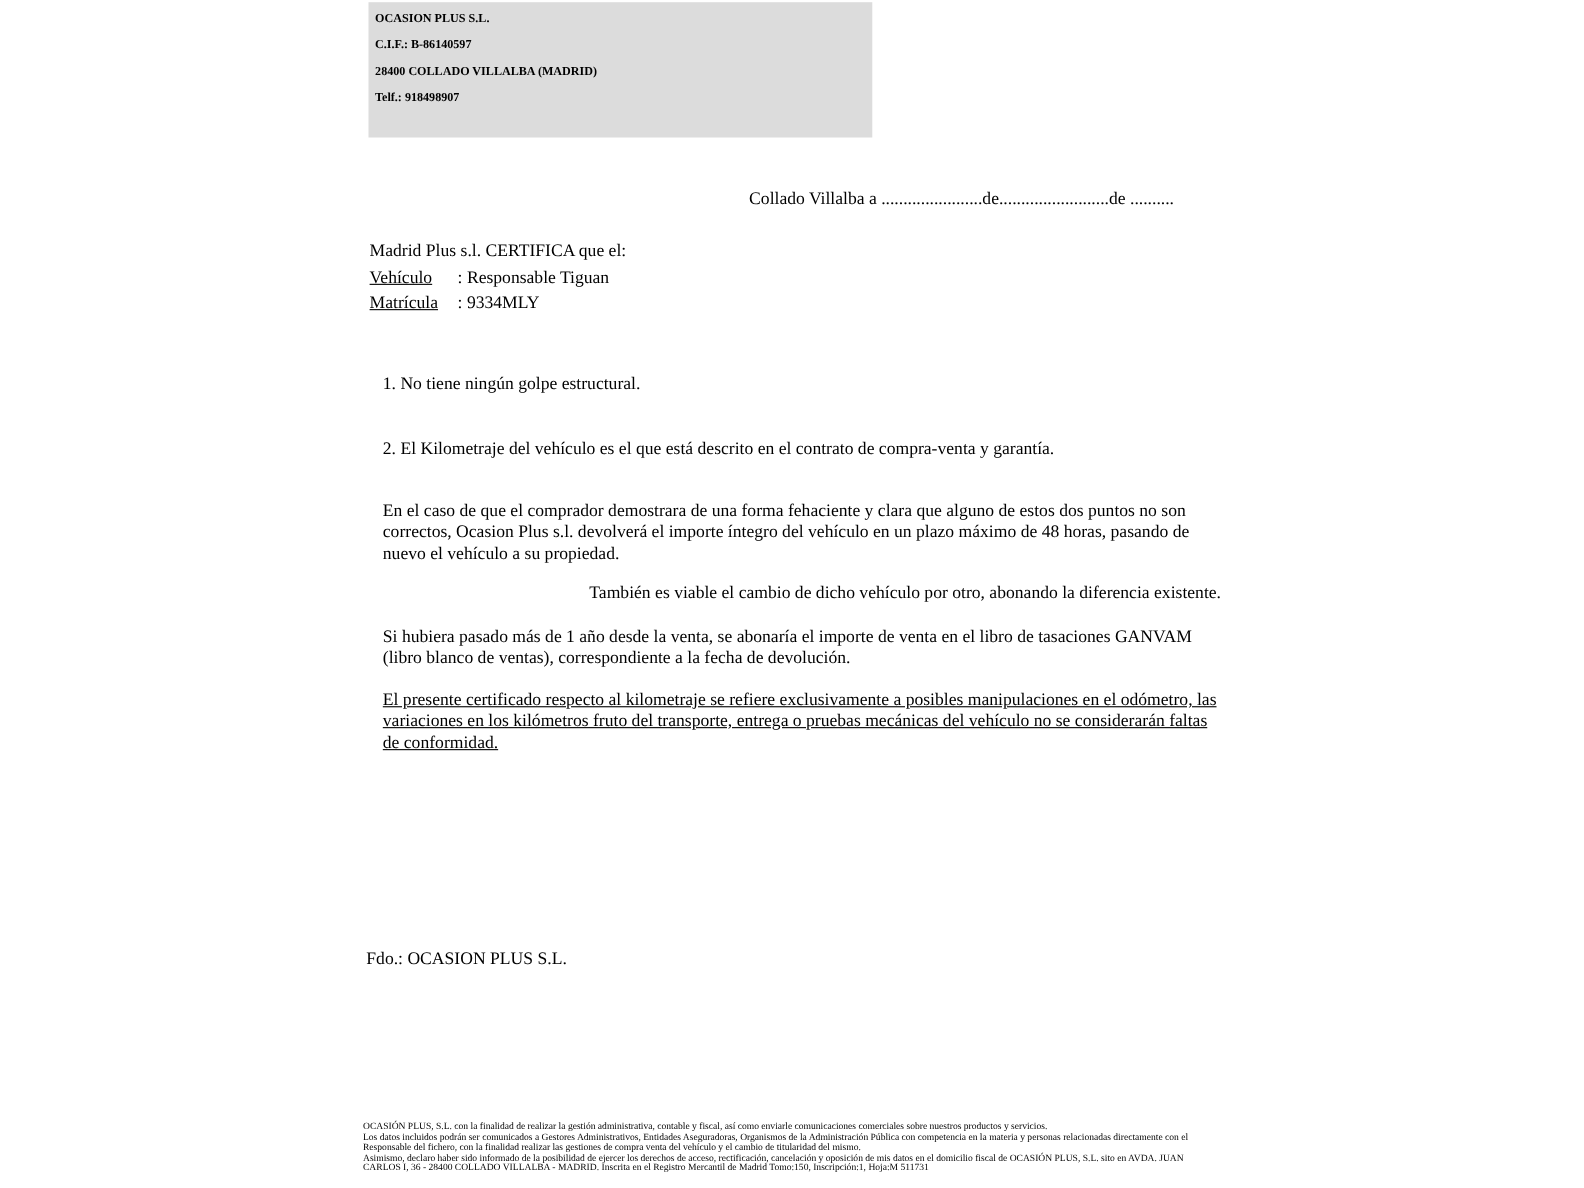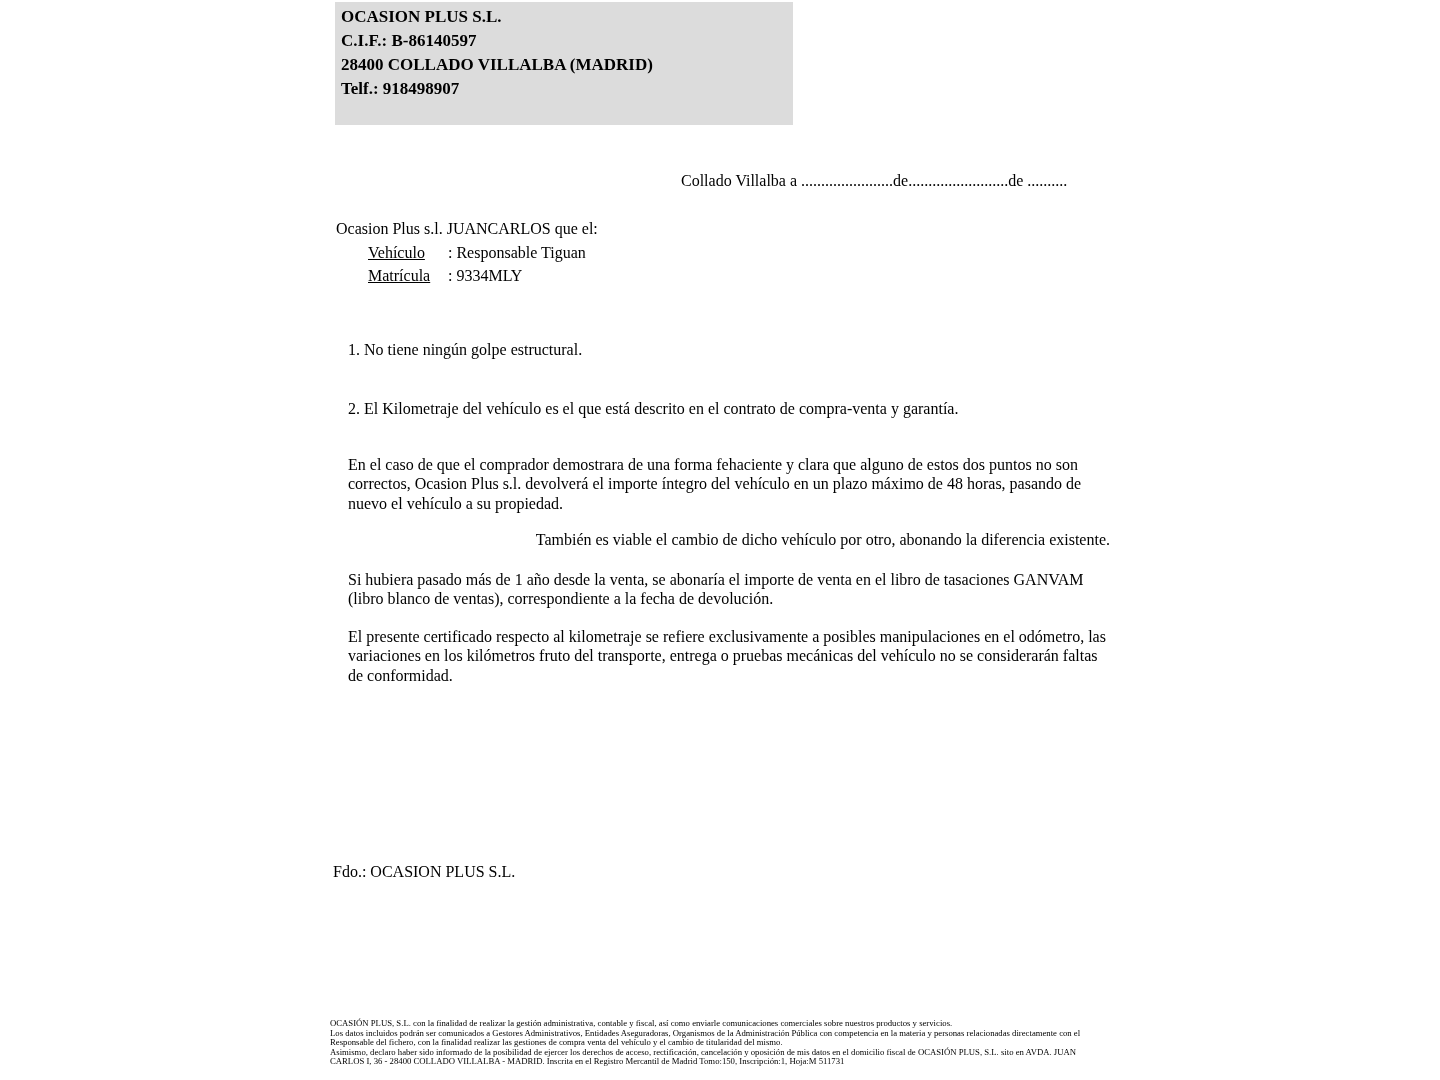--- a/index.html
+++ b/index.html
@@ -21,21 +21,21 @@
     left: 335px;
     top: 2px;
     width: 458px;
     height: 123px;
     background: #dcdcdc;
     box-sizing: border-box;
     padding: 3px 6px 0 6px;
   }
   .company-box .line {
     font-weight: bold;
-    font-size: 17px;
+    font-size: 11px;
     line-height: 24px;
     white-space: nowrap;
   }
   .date-line {
     position: absolute;
     left: 681px;
     top: 171px;
     font-size: 16px;
     line-height: 20px;
     white-space: nowrap;
@@ -45,36 +45,35 @@
     position: absolute;
     left: 336px;
     top: 217px;
     font-size: 16px;
     line-height: 23.5px;
   }
   .certify-row .label {
     display: inline-block;
     width: 80px;
     text-decoration: underline;
-    margin-left: 32px;
   }
   .body-par {
     position: absolute;
     left: 333px;
     width: 762px;
     font-size: 16px;
     line-height: 19.4px;
     margin: 15px;
   }
   .point-1   { top: 325px; }
   .point-2   { top: 384px; }
   .par-refund   { top: 440px; }
   .par-exchange { top: 515px; text-align: right; }
   .par-ganvam   { top: 555px; }
-  .par-odometer { top: 612px; }
+  .par-odometer { top: 612px; text-decoration: underline; }
   .signature {
     position: absolute;
     left: 333px;
     top: 862px;
     font-size: 16px;
     line-height: 20px;
     white-space: nowrap;
   }
   .legal-footer {
     position: absolute;
@@ -96,21 +95,21 @@
   <div class="company-box">
     <div class="line">OCASION PLUS S.L.</div>
     <div class="line">C.I.F.: B-86140597</div>
     <div class="line">28400 COLLADO VILLALBA (MADRID)</div>
     <div class="line">Telf.: 918498907</div>
   </div>
 
   <div class="date-line">Collado Villalba a .......................de.........................de ..........</div>
 
   <div class="certify-block">
-    <div>Ocasion Plus s.l. JUANCARLOS que el:</div>
+    <div>Madrid Plus s.l. CERTIFICA que el:</div>
     <div class="certify-row">
       <span class="label">Vehículo</span><span>: Responsable Tiguan</span>
     </div>
     <div class="certify-row">
       <span class="label">Matrícula</span><span>: 9334MLY</span>
     </div>
   </div>
 
   <p class="body-par point-1">1. No tiene ningún golpe estructural.</p>
   <p class="body-par point-2">2. El Kilometraje del vehículo es el que está descrito en el contrato de compra-venta y garantía.</p>

